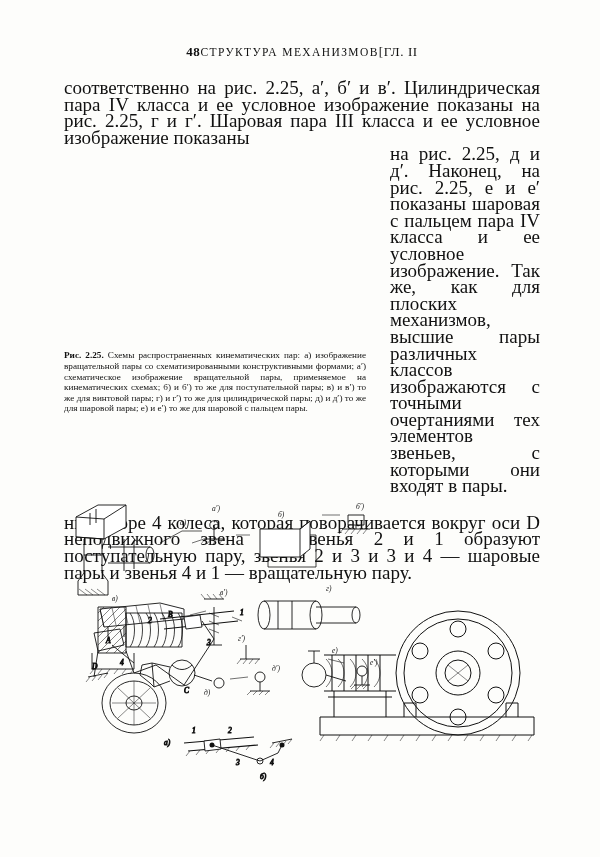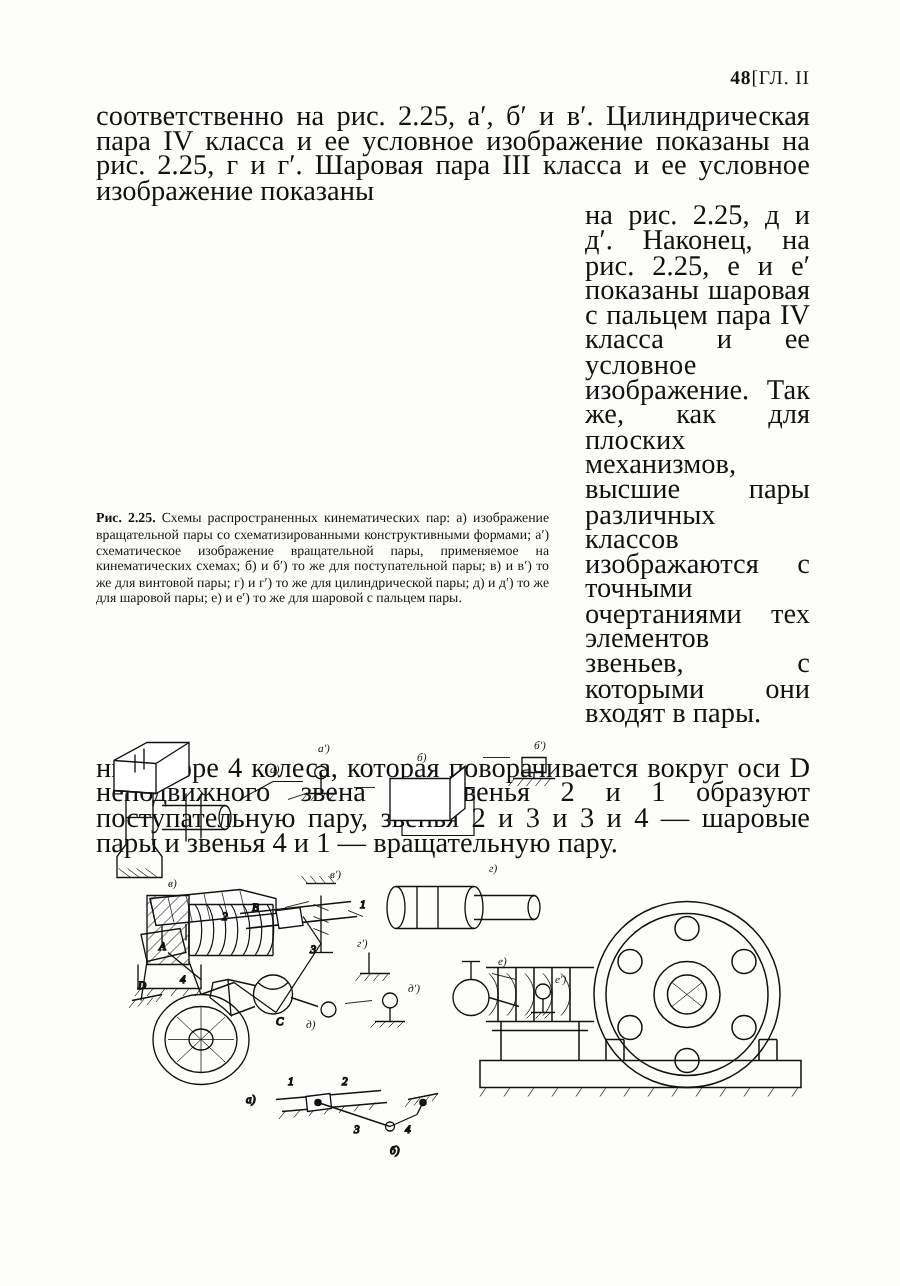--- a/index.html
+++ b/index.html
@@ -25,24 +25,24 @@
   .content {
     position: absolute;
     left: 64px;
     top: 44px;
     width: 476px;
   }
   
   .runhead {
     display: flex;
     align-items: baseline;
-    justify-content: flex-end;
+    justify-content: center;
     font-size: 11.5px;
     letter-spacing: 0.6px;
-    margin-bottom: 10px;
+    margin-bottom: 20px;
   }
   .runhead .folio {
     font-weight: bold;
     font-size: 13px;
   }
   .runhead .title {
     font-size: 11.5px;
     letter-spacing: 1.4px;
   }
   .runhead .chap {
@@ -118,20 +118,21 @@
   .lbl { font-family: "Liberation Serif", serif; font-size: 7.5px; font-style: italic; fill:#111; }
 </style>
 </head>
 <body>
 
 <div class="page">
   <div class="content">
 
     <div class="runhead">
       <span class="folio">48</span>
+      <span class="title">СТРУКТУРА МЕХАНИЗМОВ</span>
       <span class="chap">[ГЛ. II</span>
     </div>
 
     <p class="body">соответственно на рис. 2.25, а′, б′ и в′. Цилиндрическая пара IV класса и ее условное изображение показаны на рис. 2.25, г и г′. Шаровая пара III класса и ее условное изображение показаны</p>
 
     <div class="wrap">
       <div class="rightcol">
         <p class="body">на рис. 2.25, д и д′. Наконец, на рис. 2.25, е и е′ показаны шаровая с пальцем пара IV класса и ее условное изображение. Так же, как для плоских механизмов, высшие пары различных классов изображаются с точными очертаниями тех элементов звеньев, с которыми они входят в пары.</p>
       </div>
 

